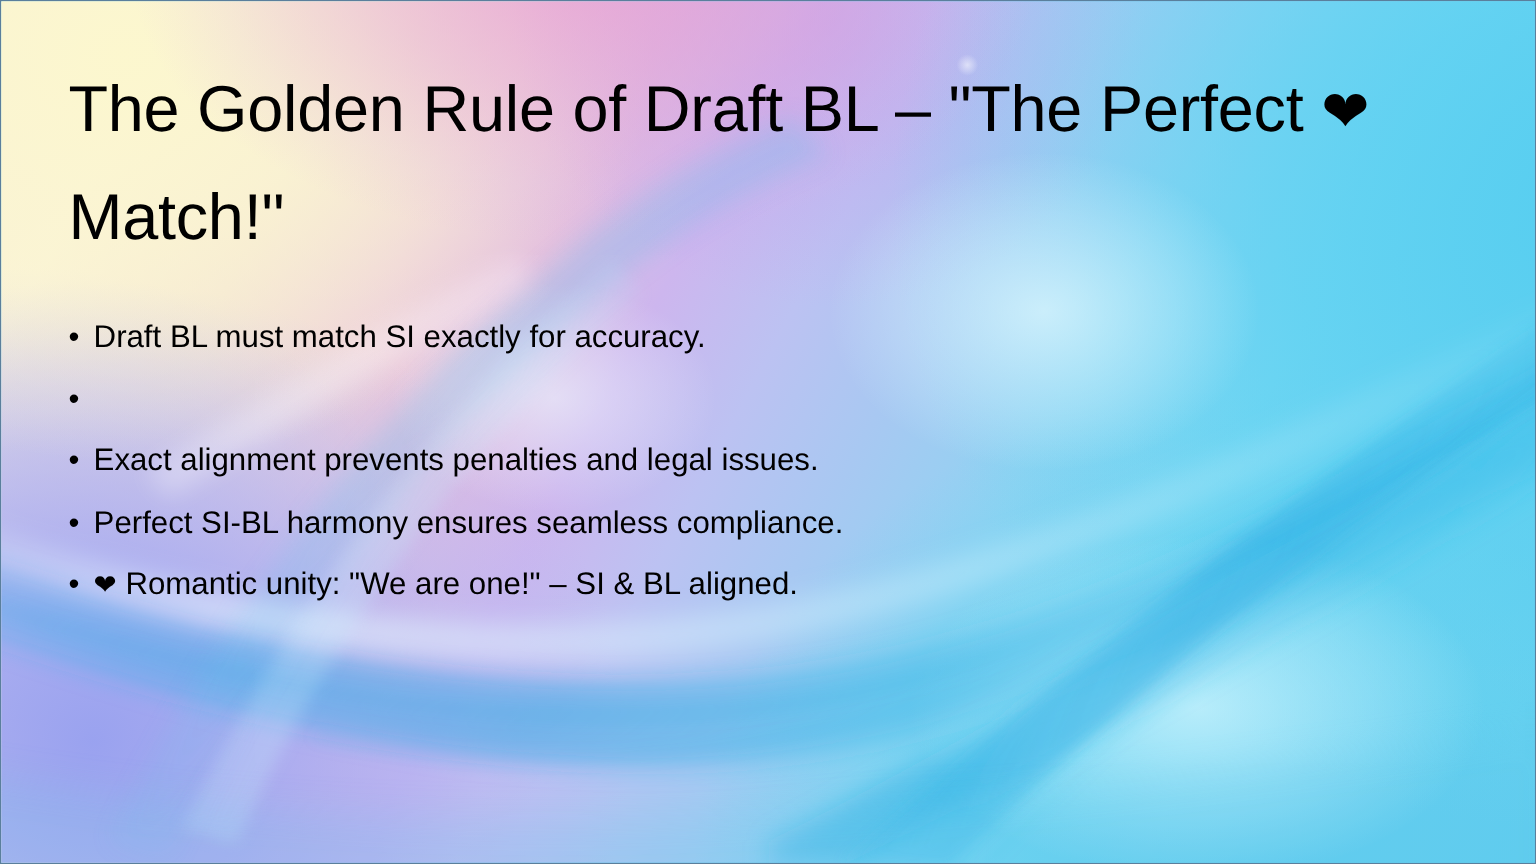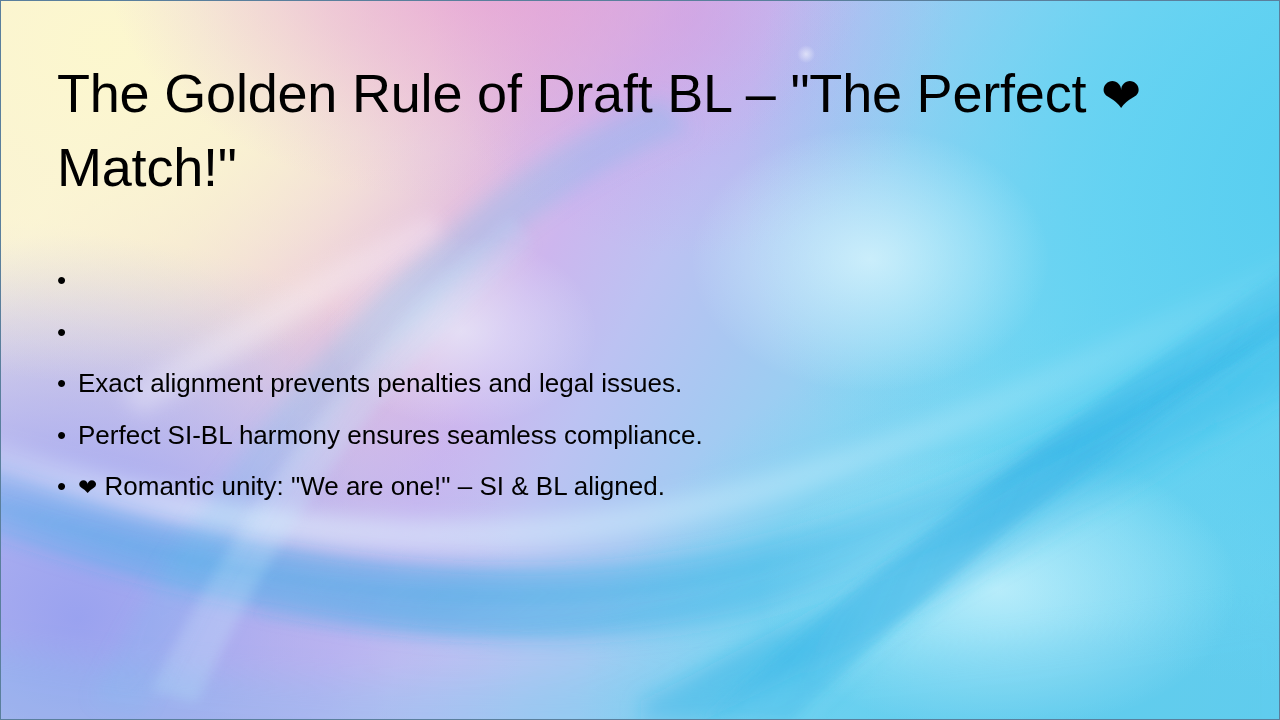--- a/index.html
+++ b/index.html
@@ -128,27 +128,27 @@
 
   
   #content {
     position: absolute;
     inset: 0;
   }
 
   #slide-title {
     position: absolute;
     left: 56px;
-    top: 56px;
+    top: 46px;
     width: 1160px;
     margin: 0;
     font-family: "Liberation Sans", sans-serif;
     font-weight: normal;
     font-size: 54px;
-    line-height: 72px;
+    line-height: 88px;
     letter-spacing: -0.2px;
     color: #000000;
   }
 
   #bullet-list {
     position: absolute;
     left: 56px;
     top: 262px;
     width: 1080px;
     margin: 0;
@@ -266,20 +266,21 @@
     </svg>
   </div>
 
   <div id="content">
 
     <h1 id="slide-title">The Golden Rule of Draft BL – "The Perfect <span class="heart">❤</span> Match!"</h1>
 
     <ul id="bullet-list">
       <li class="bullet-row">
         <span class="bullet-marker">•</span>
+        <span class="bullet-text">Draft BL must match SI exactly for accuracy.</span>
       </li>
       <li class="bullet-row">
         <span class="bullet-marker">•</span>
       </li>
       <li class="bullet-row">
         <span class="bullet-marker">•</span>
         <span class="bullet-text">Exact alignment prevents penalties and legal issues.</span>
       </li>
       <li class="bullet-row">
         <span class="bullet-marker">•</span>

